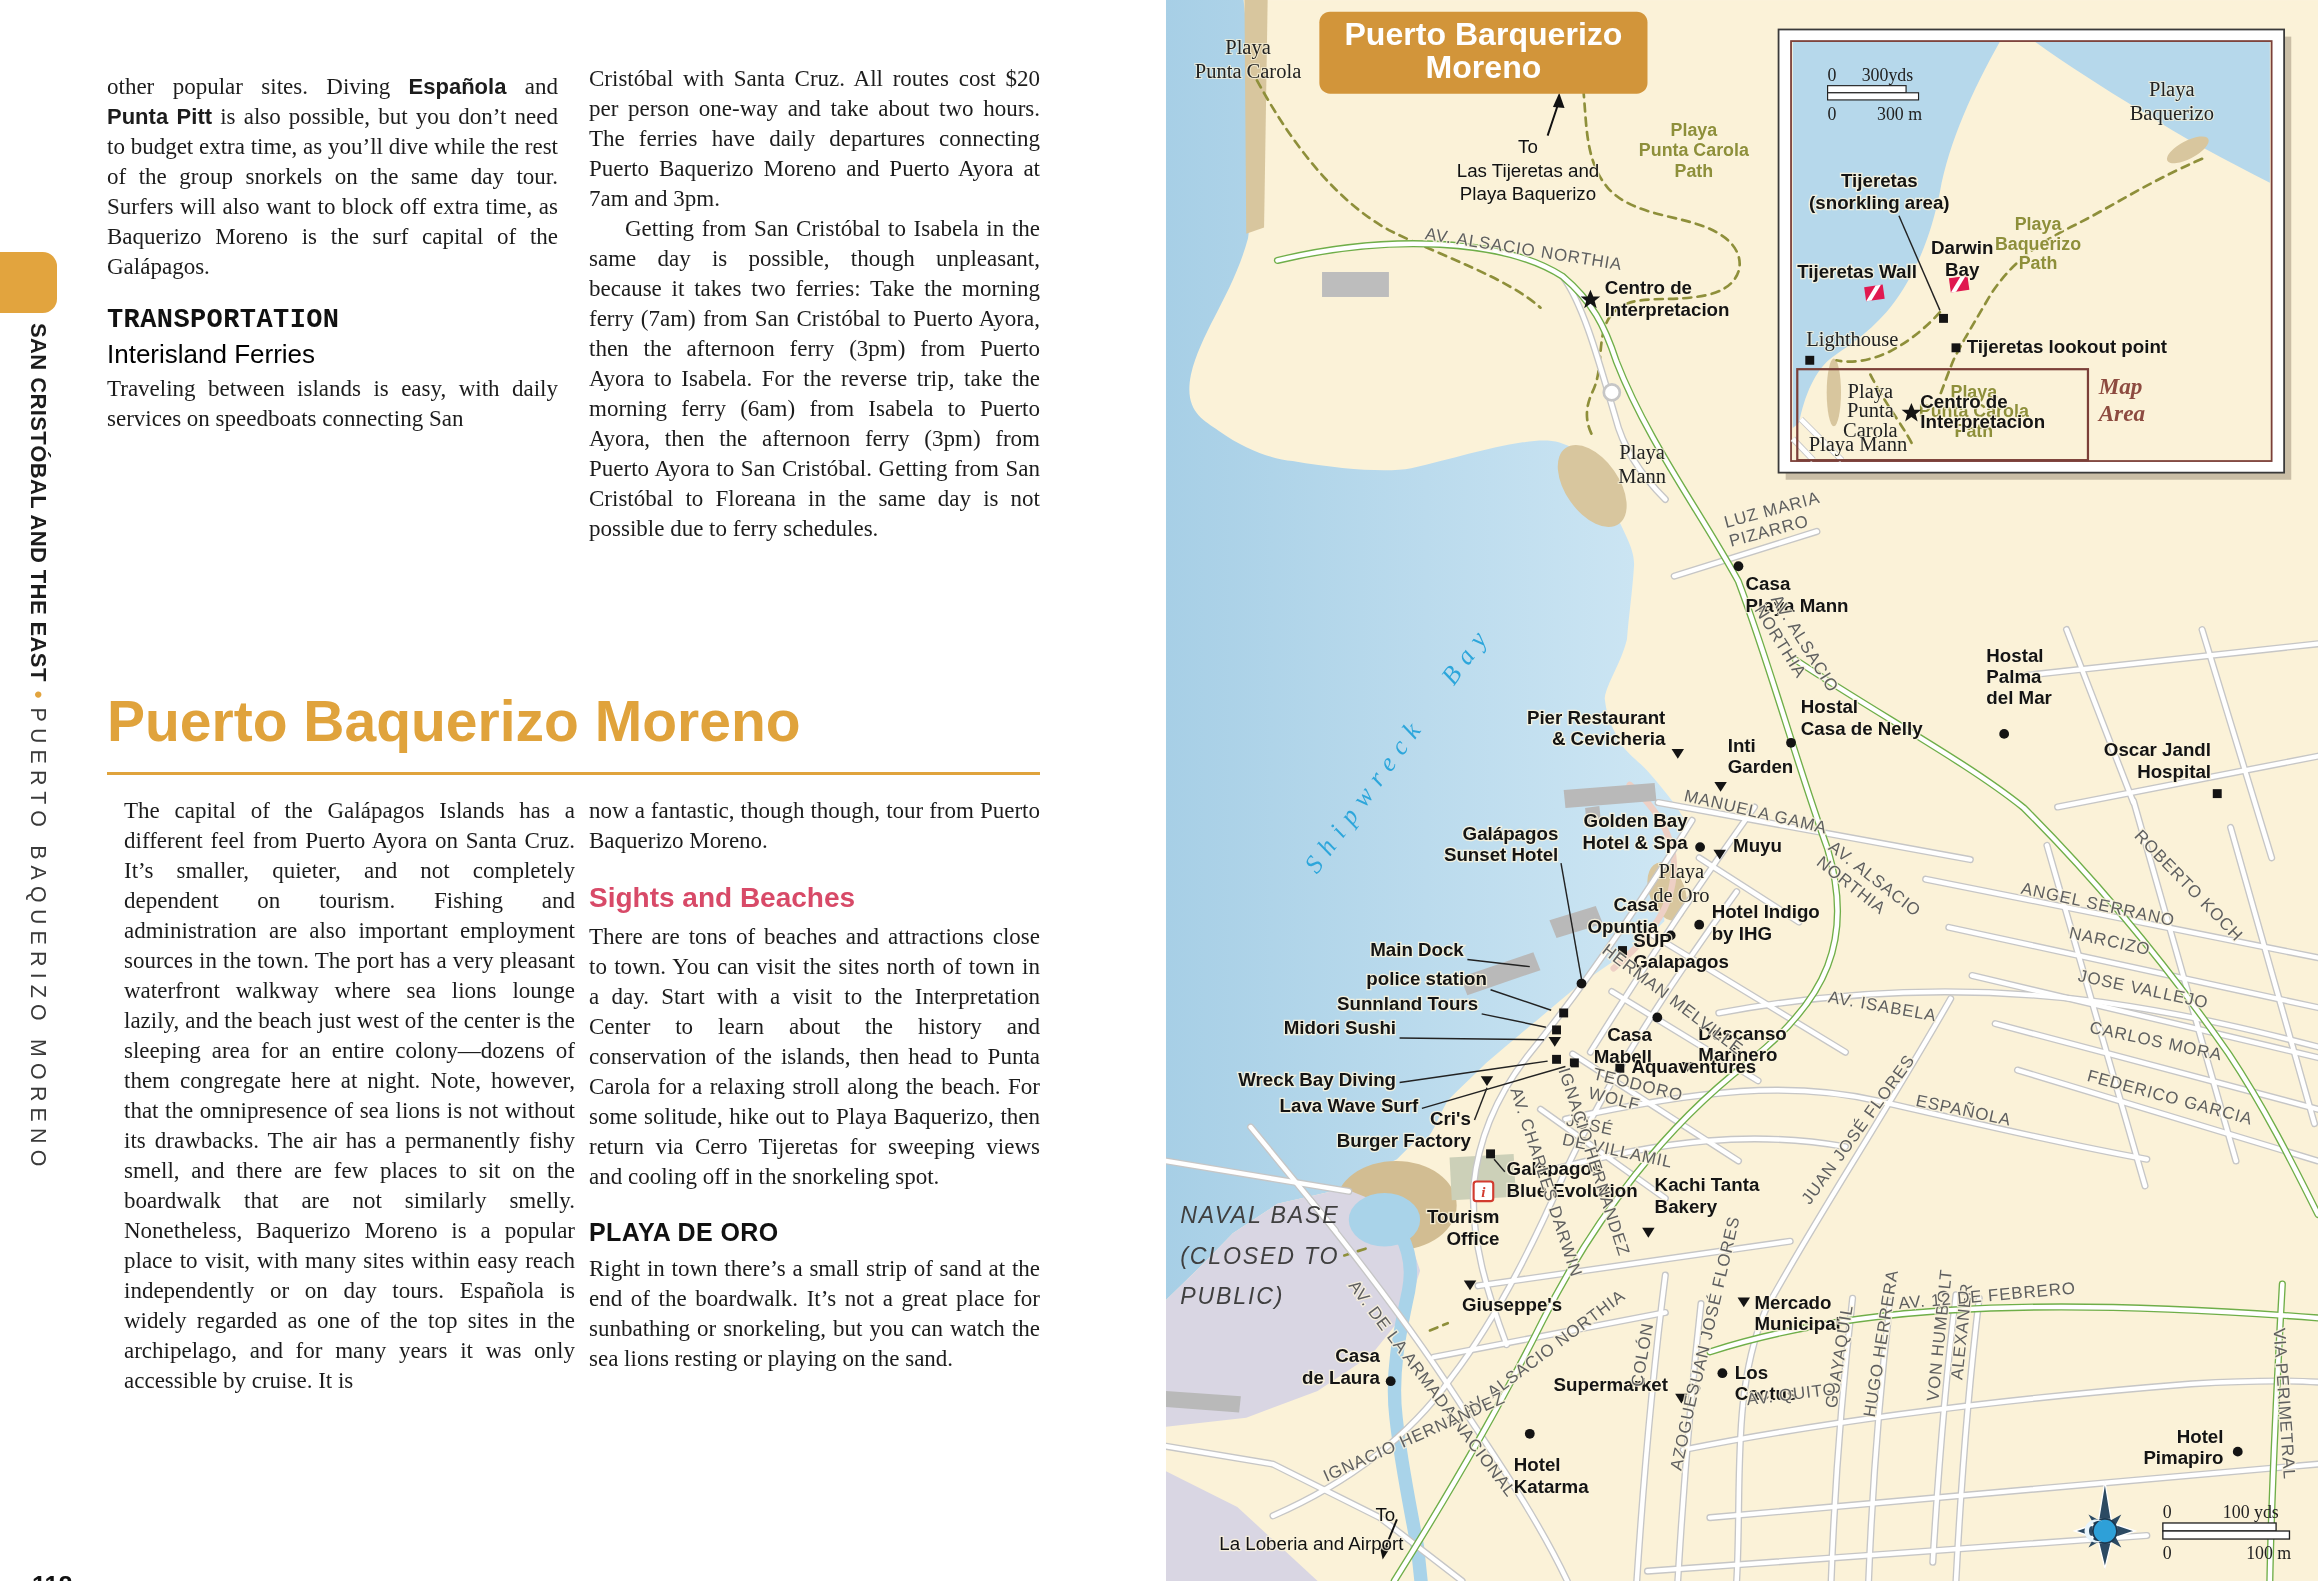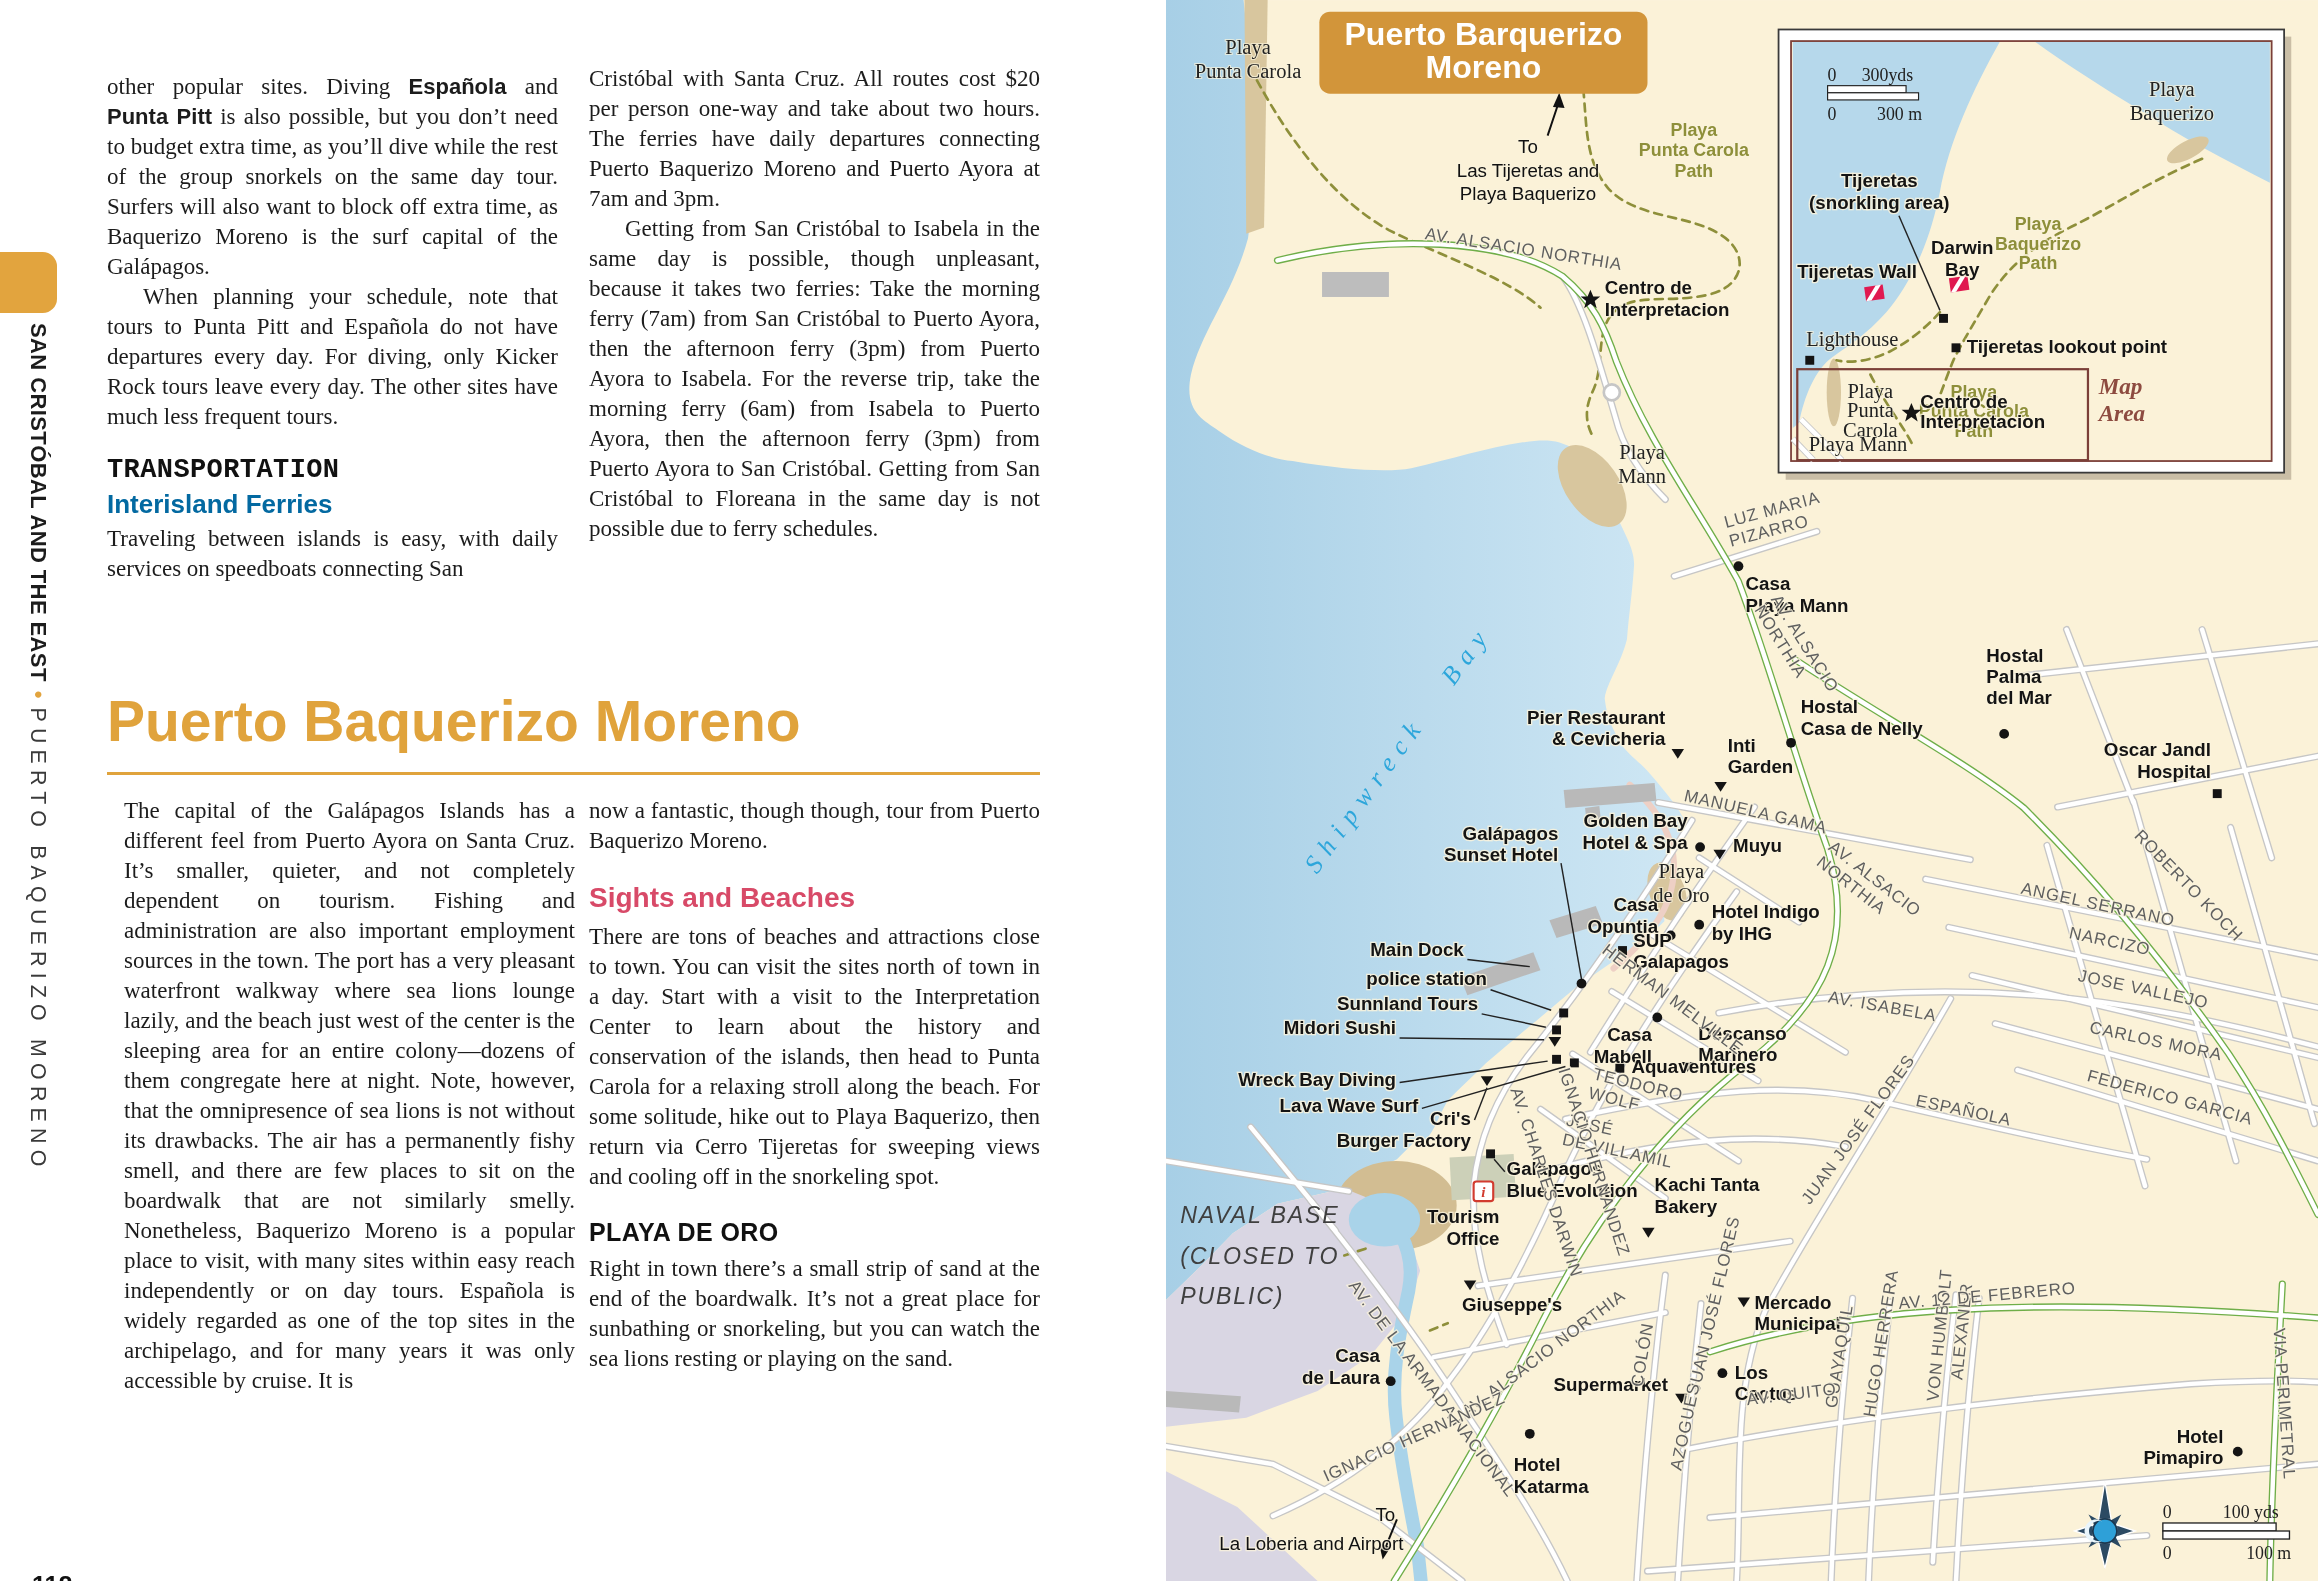--- a/index.html
+++ b/index.html
@@ -6,22 +6,22 @@
   body{width:2319px;height:1581px;position:relative;background:#ffffff;overflow:hidden;
        font-family:"Liberation Serif",serif;}
   
   .col{position:absolute;width:451px;font-size:23px;line-height:30px;color:#1c1c1c;
        text-align:justify;}
   .col p{margin:0;}
   .col p.ind{text-indent:36px;}
   .bsans{font-family:"Liberation Sans",sans-serif;font-weight:700;font-size:22px;}
   h3.sect{font-family:Liberation Mono, monospace;font-weight:700;font-size:27px;
           color:#111;margin:23px 0 1.8px 0;letter-spacing:0.4px;}
-  h4.sub{font-family:"Liberation Sans",sans-serif;font-weight:700;font-size:26px;
-         color:#0369a1;margin:3.6px 0 5.4px 0;}
+  h4.sub{font-family:"Liberation Sans",sans-serif;font-weight:400;font-size:26px;
+         color:#000000;margin:3.6px 0 5.4px 0;}
   h2.sights{font-family:"Liberation Sans",sans-serif;font-weight:700;font-size:28px;
             color:#D84A68;margin:27px 0 9px 0;}
   h5.playa{font-family:"Liberation Sans",sans-serif;font-weight:700;font-size:25px;
            color:#111;margin:25px 0 7.1px 0;letter-spacing:0.4px;}
   #main-heading{position:absolute;left:107px;top:688px;width:933px;
        font-family:"Liberation Sans",sans-serif;font-weight:700;font-size:57px;
        color:#E0A33C;padding-bottom:18px;border-bottom:3.6px solid #E0A33C;margin:0;}
   #page-number{position:absolute;left:32px;top:1530px;font-family:Liberation Sans, sans-serif;
        font-weight:700;font-size:25px;color:#111;margin-top:41px;}
   
@@ -54,21 +54,20 @@
 </head>
 <body>
 
 <div id="side-tab"></div>
 <div id="side-text">
   <span class="series">SAN CRISTÓBAL AND THE EAST</span><span class="dot">•</span><span class="chapter">PUERTO BAQUERIZO MORENO</span>
 </div>
 
 <div class="col" style="left:107px;top:72px;">
   <p><span>other popular sites. Diving </span><span class="bsans">Española</span><span> and </span><span class="bsans">Punta Pitt</span><span> is also possible, but you don’t need to budget extra time, as you’ll dive while the rest of the group snorkels on the same day tour. Surfers will also want to block off extra time, as Baquerizo Moreno is the surf capital of the Galápagos.</span></p>
-  <p class="ind">When planning your schedule, note that tours to Punta Pitt and Española do not have departures every day. For diving, only Kicker Rock tours leave every day. The other sites have much less frequent tours.</p>
   <h3 class="sect">TRANSPORTATION</h3>
   <h4 class="sub">Interisland Ferries</h4>
   <p>Traveling between islands is easy, with daily services on speedboats connecting San</p>
 </div>
 
 <div class="col" style="left:589px;top:64px;">
   <p>Cristóbal with Santa Cruz. All routes cost $20 per person one-way and take about two hours. The ferries have daily departures connecting Puerto Baquerizo Moreno and Puerto Ayora at 7am and 3pm.</p>
   <p class="ind">Getting from San Cristóbal to Isabela in the same day is possible, though unpleasant, because it takes two ferries: Take the morning ferry (7am) from San Cristóbal to Puerto Ayora, then the afternoon ferry (3pm) from Puerto Ayora to Isabela. For the reverse trip, take the morning ferry (6am) from Isabela to Puerto Ayora, then the afternoon ferry (3pm) from Puerto Ayora to San Cristóbal. Getting from San Cristóbal to Floreana in the same day is not possible due to ferry schedules.</p>
 </div>
 

